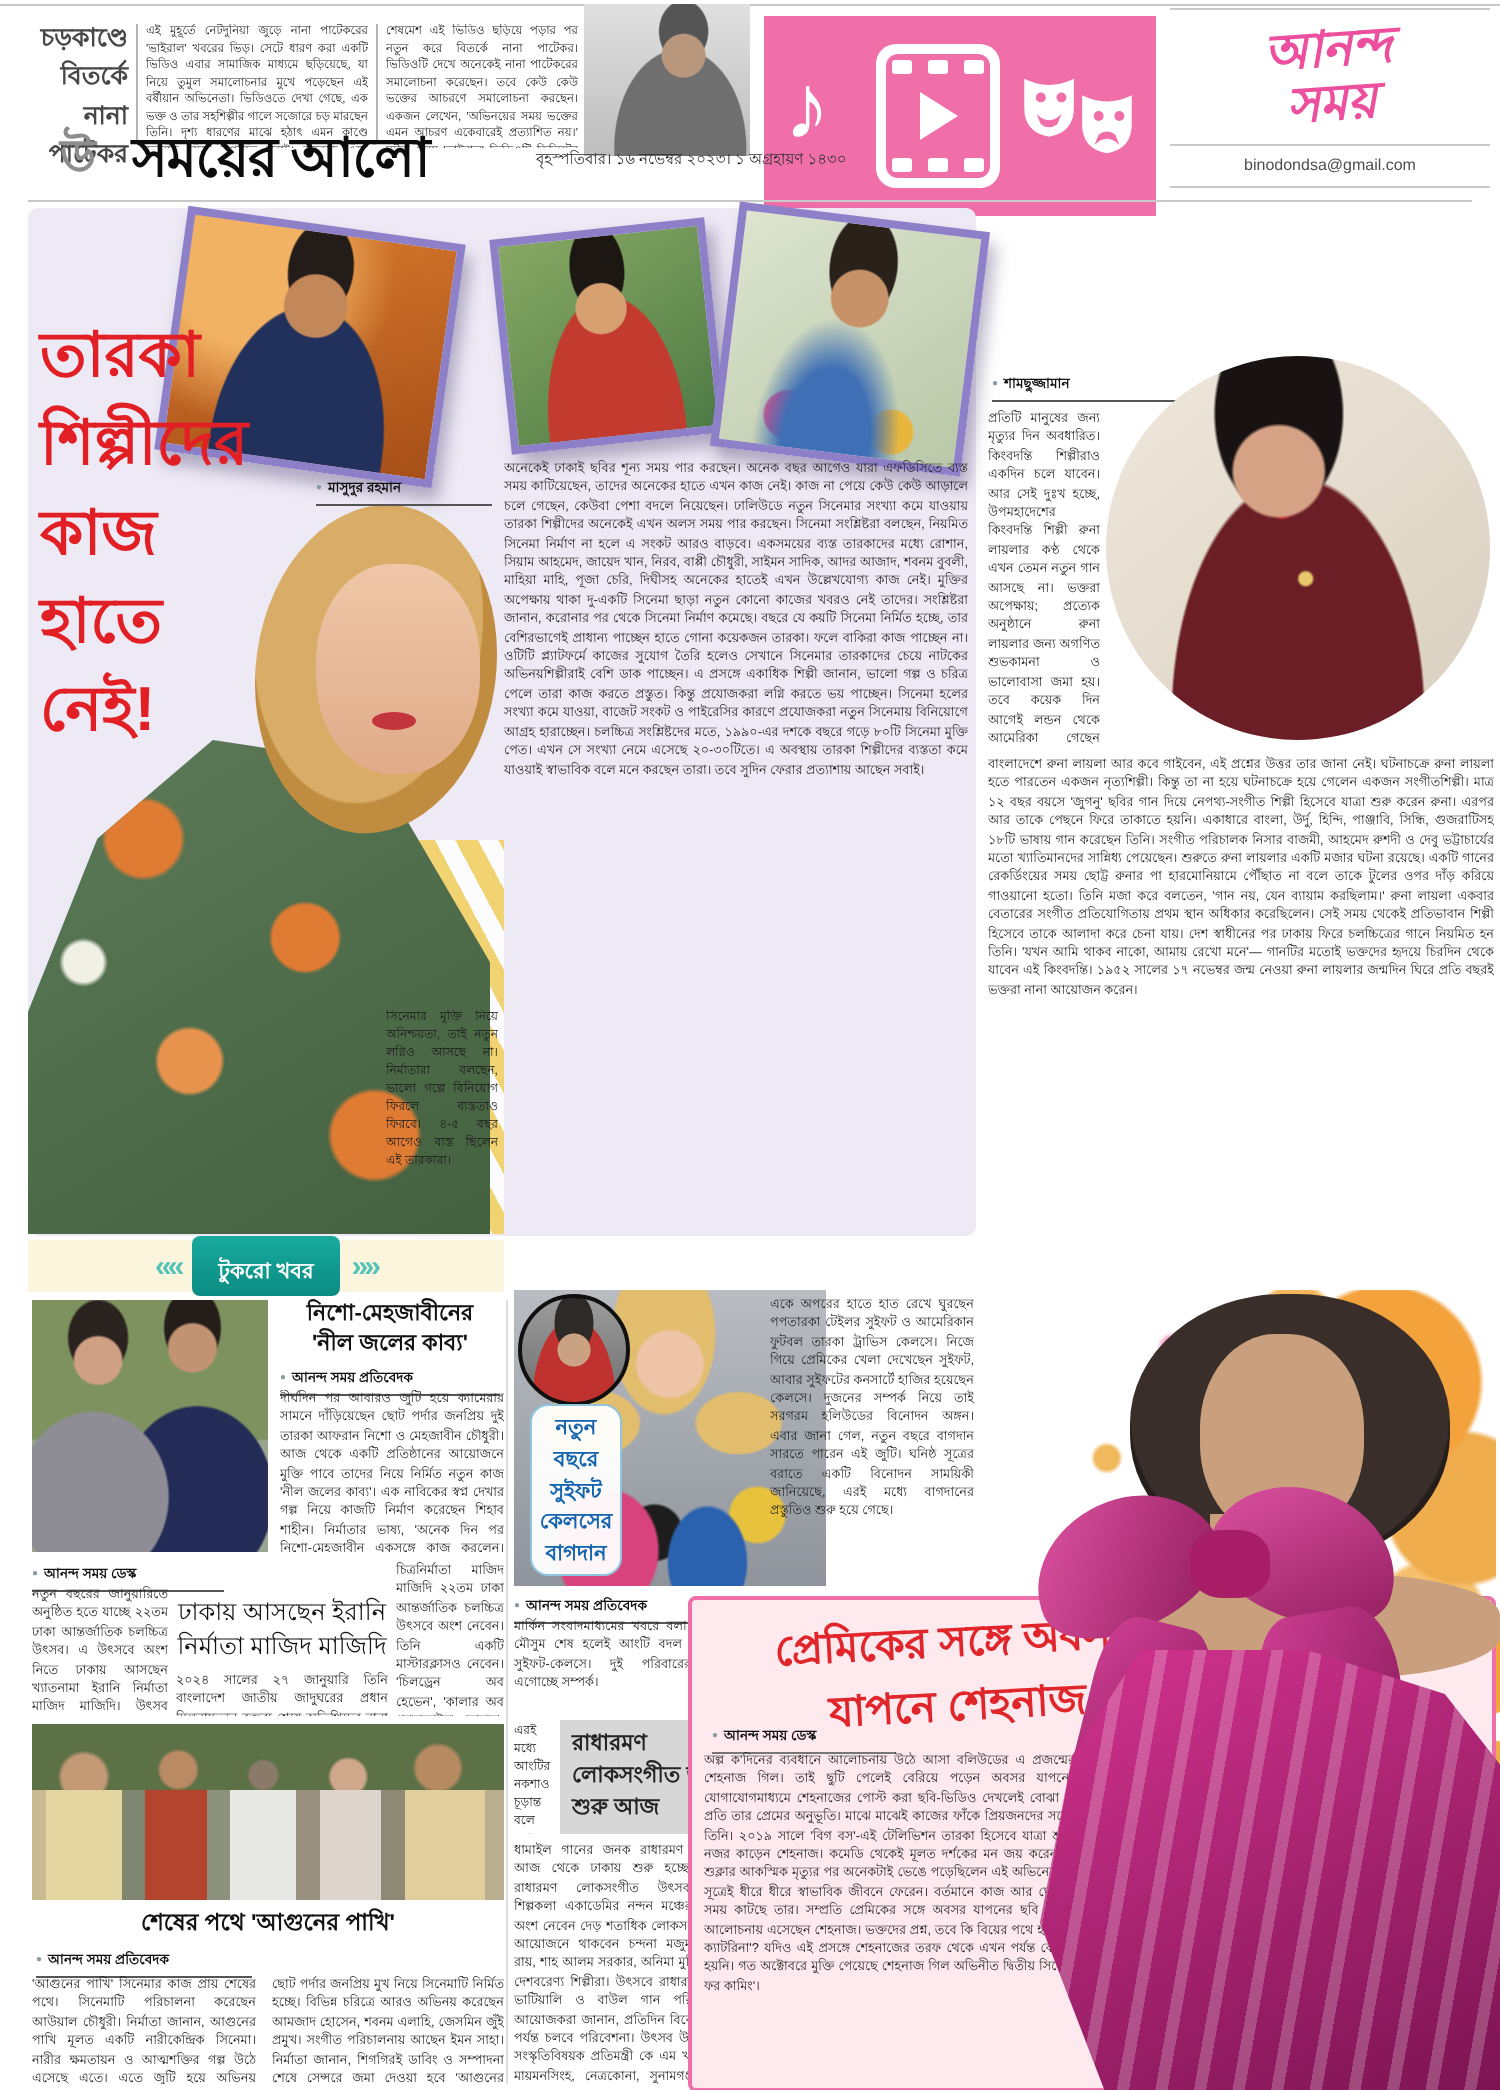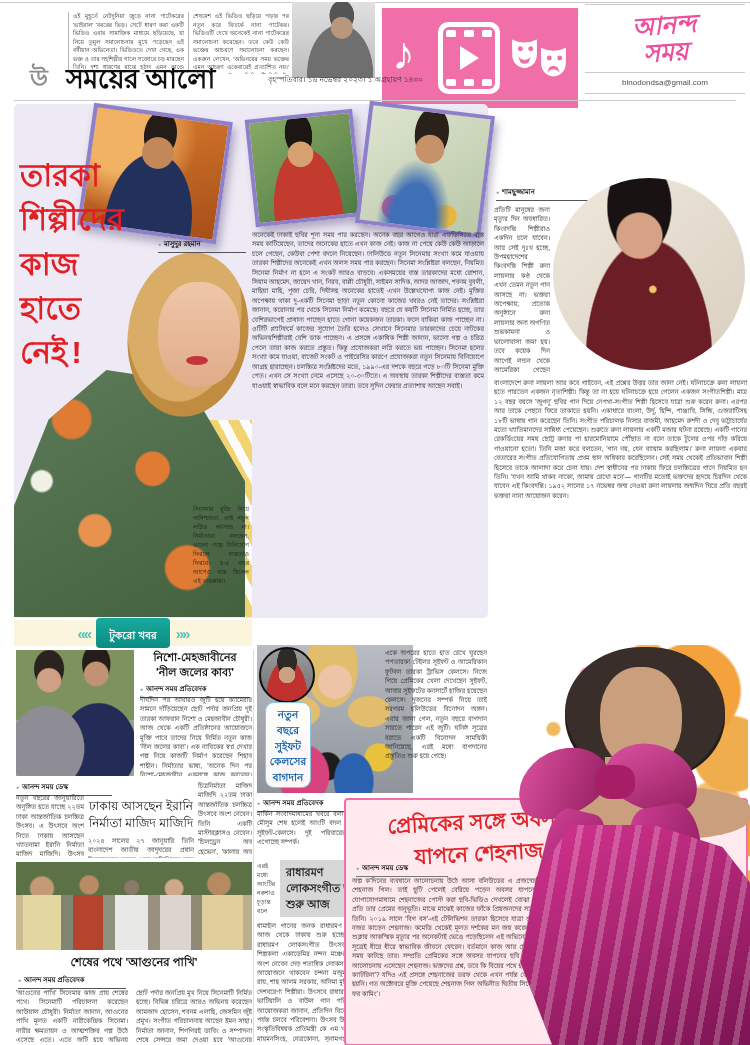--- a/index.html
+++ b/index.html
@@ -20,21 +20,21 @@
   .banner{background:#f06fa9;}
   .note{color:#fff;font-size:46px;line-height:1;}
   .film{position:absolute;background:#fff;border-radius:10px;}
   .film-in{position:absolute;inset:5px;background:#f06fa9;border-radius:6px;}
   .spro{position:absolute;width:10px;height:7px;background:#fff;border-radius:1.5px;}
   .play{position:absolute;width:0;height:0;border-style:solid;border-width:12px 0 12px 19px;border-color:transparent transparent transparent #ffffff;}
   .slogo{font-size:25px;font-weight:900;font-style:italic;color:#ec4f9d;line-height:1.08;text-align:center;transform:rotate(-4deg);}
   .email{font-size:8px;color:#4f4f4f;text-align:center;}
   
   .panel{background:#edeaf5;border-radius:5px;}
-  .mhead{font-size:31px;font-weight:800;color:#e31f26;line-height:1.43;font-family:Liberation Mono, monospace;}
+  .mhead{font-size:31px;font-weight:800;color:#e31f26;line-height:1.43;}
   .tilt{border:4px solid #8d80c8;box-shadow:4px 6px 8px rgba(60,50,100,.35);}
   .rhead{font-size:21px;font-weight:800;color:#0b0b0b;text-align:center;line-height:1.5;}
   
   .strip{background:#fcf5dd;display:flex;align-items:center;justify-content:center;gap:6px;}
   .chv{color:#56c3b8;font-size:15px;font-weight:bold;letter-spacing:-2px;line-height:1;}
   .pill{background:linear-gradient(180deg,#18aa9e,#0b8c82);color:#fff;font-size:10.5px;font-weight:800;padding:10px 13px 3px;border-radius:4px;}
   .shead{font-size:11px;font-weight:800;color:#121212;text-align:center;line-height:1.4;}
   .bhead{font-size:12px;font-weight:400;color:#121212;text-align:center;line-height:1.45;}
   .swlabel{background:rgba(255,255,255,.95);border:1.5px solid #8fc6dd;border-radius:9px;
            font-size:10.5px;font-weight:800;color:#1565ae;text-align:center;line-height:1.5;padding-top:4px;}
@@ -136,20 +136,26 @@
     repeating-linear-gradient(100deg, rgba(255,255,255,.22) 0 6px, rgba(255,255,255,0) 6px 19px),
     linear-gradient(155deg,#d4338f,#7c1452);}
 </style>
 </head>
 <body>
 
 <div id="page">
 
   <div class="abs hrule" style="left:0;top:2px;width:750px;"></div>
 
+  <div class="abs top-head" style="left:10px;top:10px;width:54px;">
+    <div>চড়কাণ্ডে</div>
+    <div>বিতর্কে</div>
+    <div>নানা</div>
+    <div>পাটেকর</div>
+  </div>
   <div class="abs vrule" style="left:68px;top:12px;height:60px;"></div>
   <div class="abs j" style="left:73px;top:12px;width:111px;height:62px;font-size:5.8px;">এই মুহূর্তে নেটদুনিয়া জুড়ে নানা পাটেকরের 'ভাইরাল' খবরের ভিড়। সেটে ধারণ করা একটি ভিডিও এবার সামাজিক মাধ্যমে ছড়িয়েছে, যা নিয়ে তুমুল সমালোচনার মুখে পড়েছেন এই বর্ষীয়ান অভিনেতা। ভিডিওতে দেখা গেছে, এক ভক্ত ও তার সহশিল্পীর গালে সজোরে চড় মারছেন তিনি। দৃশ্য ধারণের মাঝে হঠাৎ এমন কাণ্ডে হতবাক সেটে উপস্থিত সবাই। অনেকে এসে পরিস্থিতি সামাল দেওয়ার চেষ্টা করেন। তবুও নানা পাটেকর নিজেকে নিয়ন্ত্রণ করতে না পেরে চড় মারতে যান। এরপর নিরাপত্তাকর্মী এসে সেই ভক্তকে সরিয়ে দেন।</div>
   <div class="abs vrule" style="left:188px;top:12px;height:60px;"></div>
   <div class="abs j" style="left:193px;top:12px;width:96px;height:62px;font-size:5.8px;">শেষমেশ এই ভিডিও ছড়িয়ে পড়ার পর নতুন করে বিতর্কে নানা পাটেকর। ভিডিওটি দেখে অনেকেই নানা পাটেকরের সমালোচনা করেছেন। তবে কেউ কেউ ভক্তের আচরণে সমালোচনা করছেন। একজন লেখেন, 'অভিনয়ের সময় ভক্তের এমন আচরণ একেবারেই প্রত্যাশিত নয়।' ঘটনা শেষে 'ভাইরাল' ভিডিওটি ডিলিটের অনুরোধ জানিয়েছেন— এমন একজন ব্যক্তির মন্তব্যে সমর্থন জানিয়েছেন নানা পাটেকর।</div>
   <div class="abs ph ph-nana" style="left:292px;top:2px;width:83px;height:76px;"></div>
 
   <div class="abs banner" style="left:382px;top:8px;width:196px;height:100px;">
     <span class="abs note" style="left:10px;top:22px;">♪</span>
     <div class="film" style="left:56px;top:14px;width:62px;height:72px;">
       <div class="film-in"></div>

